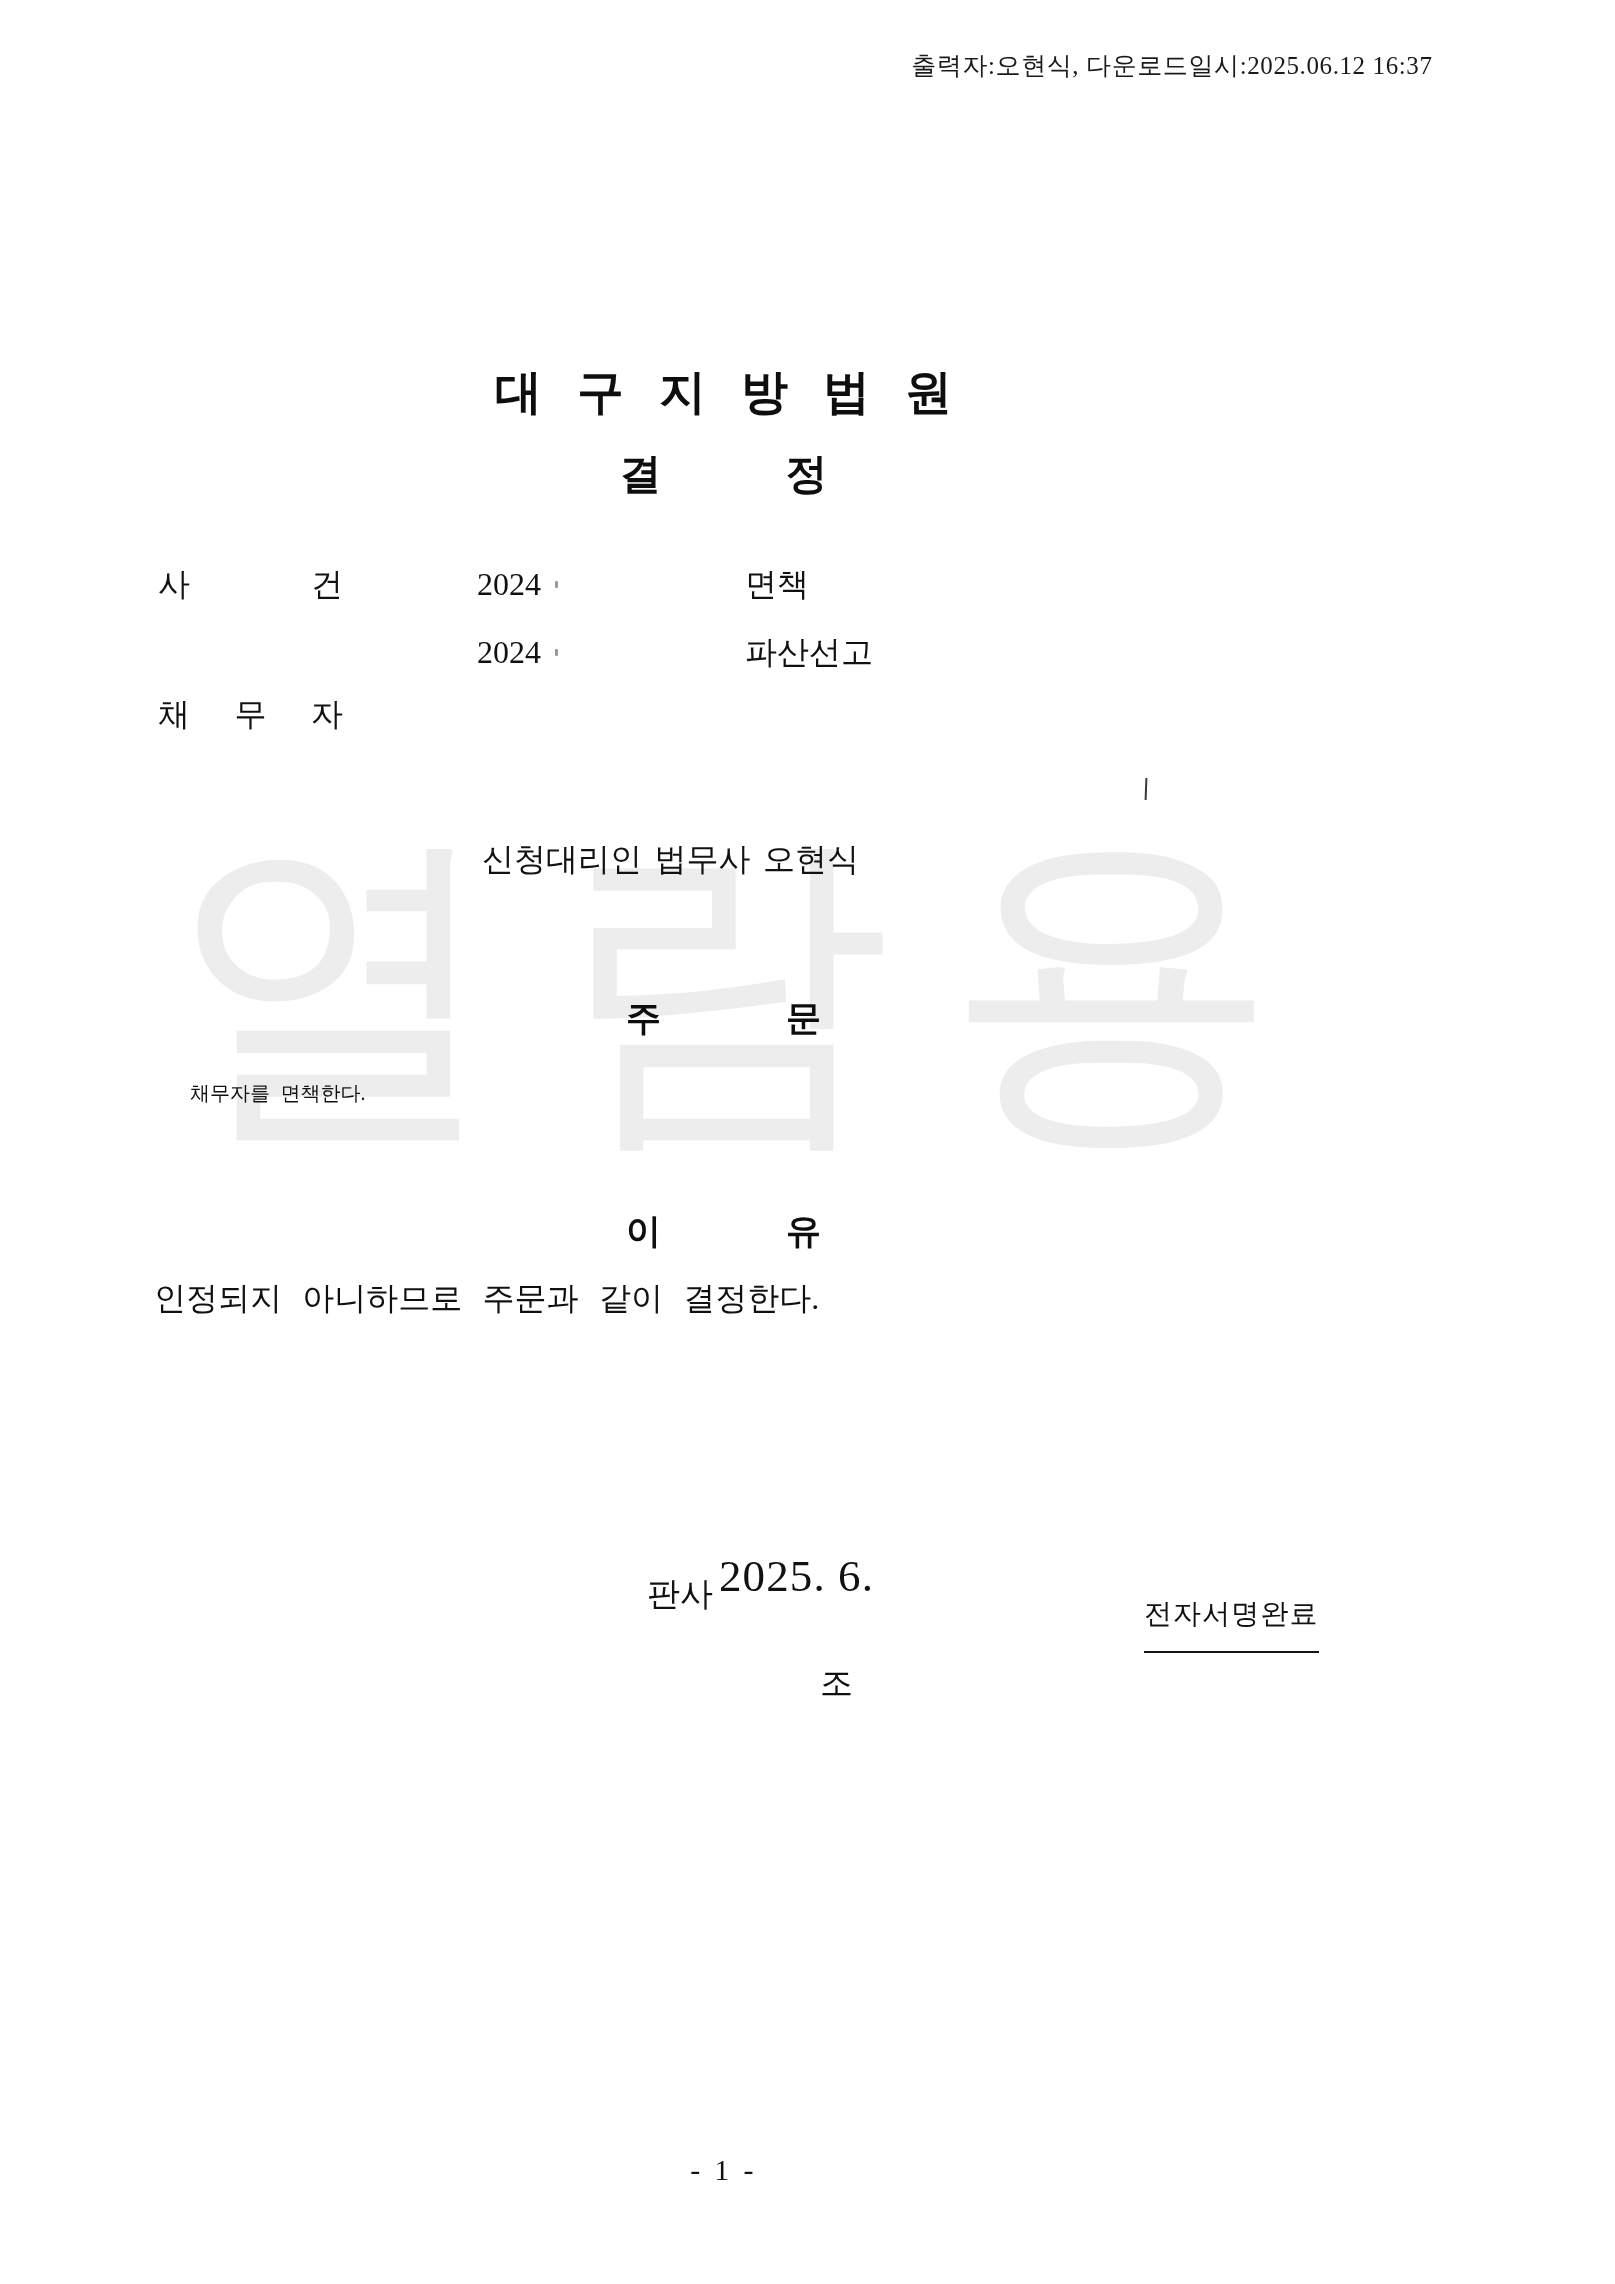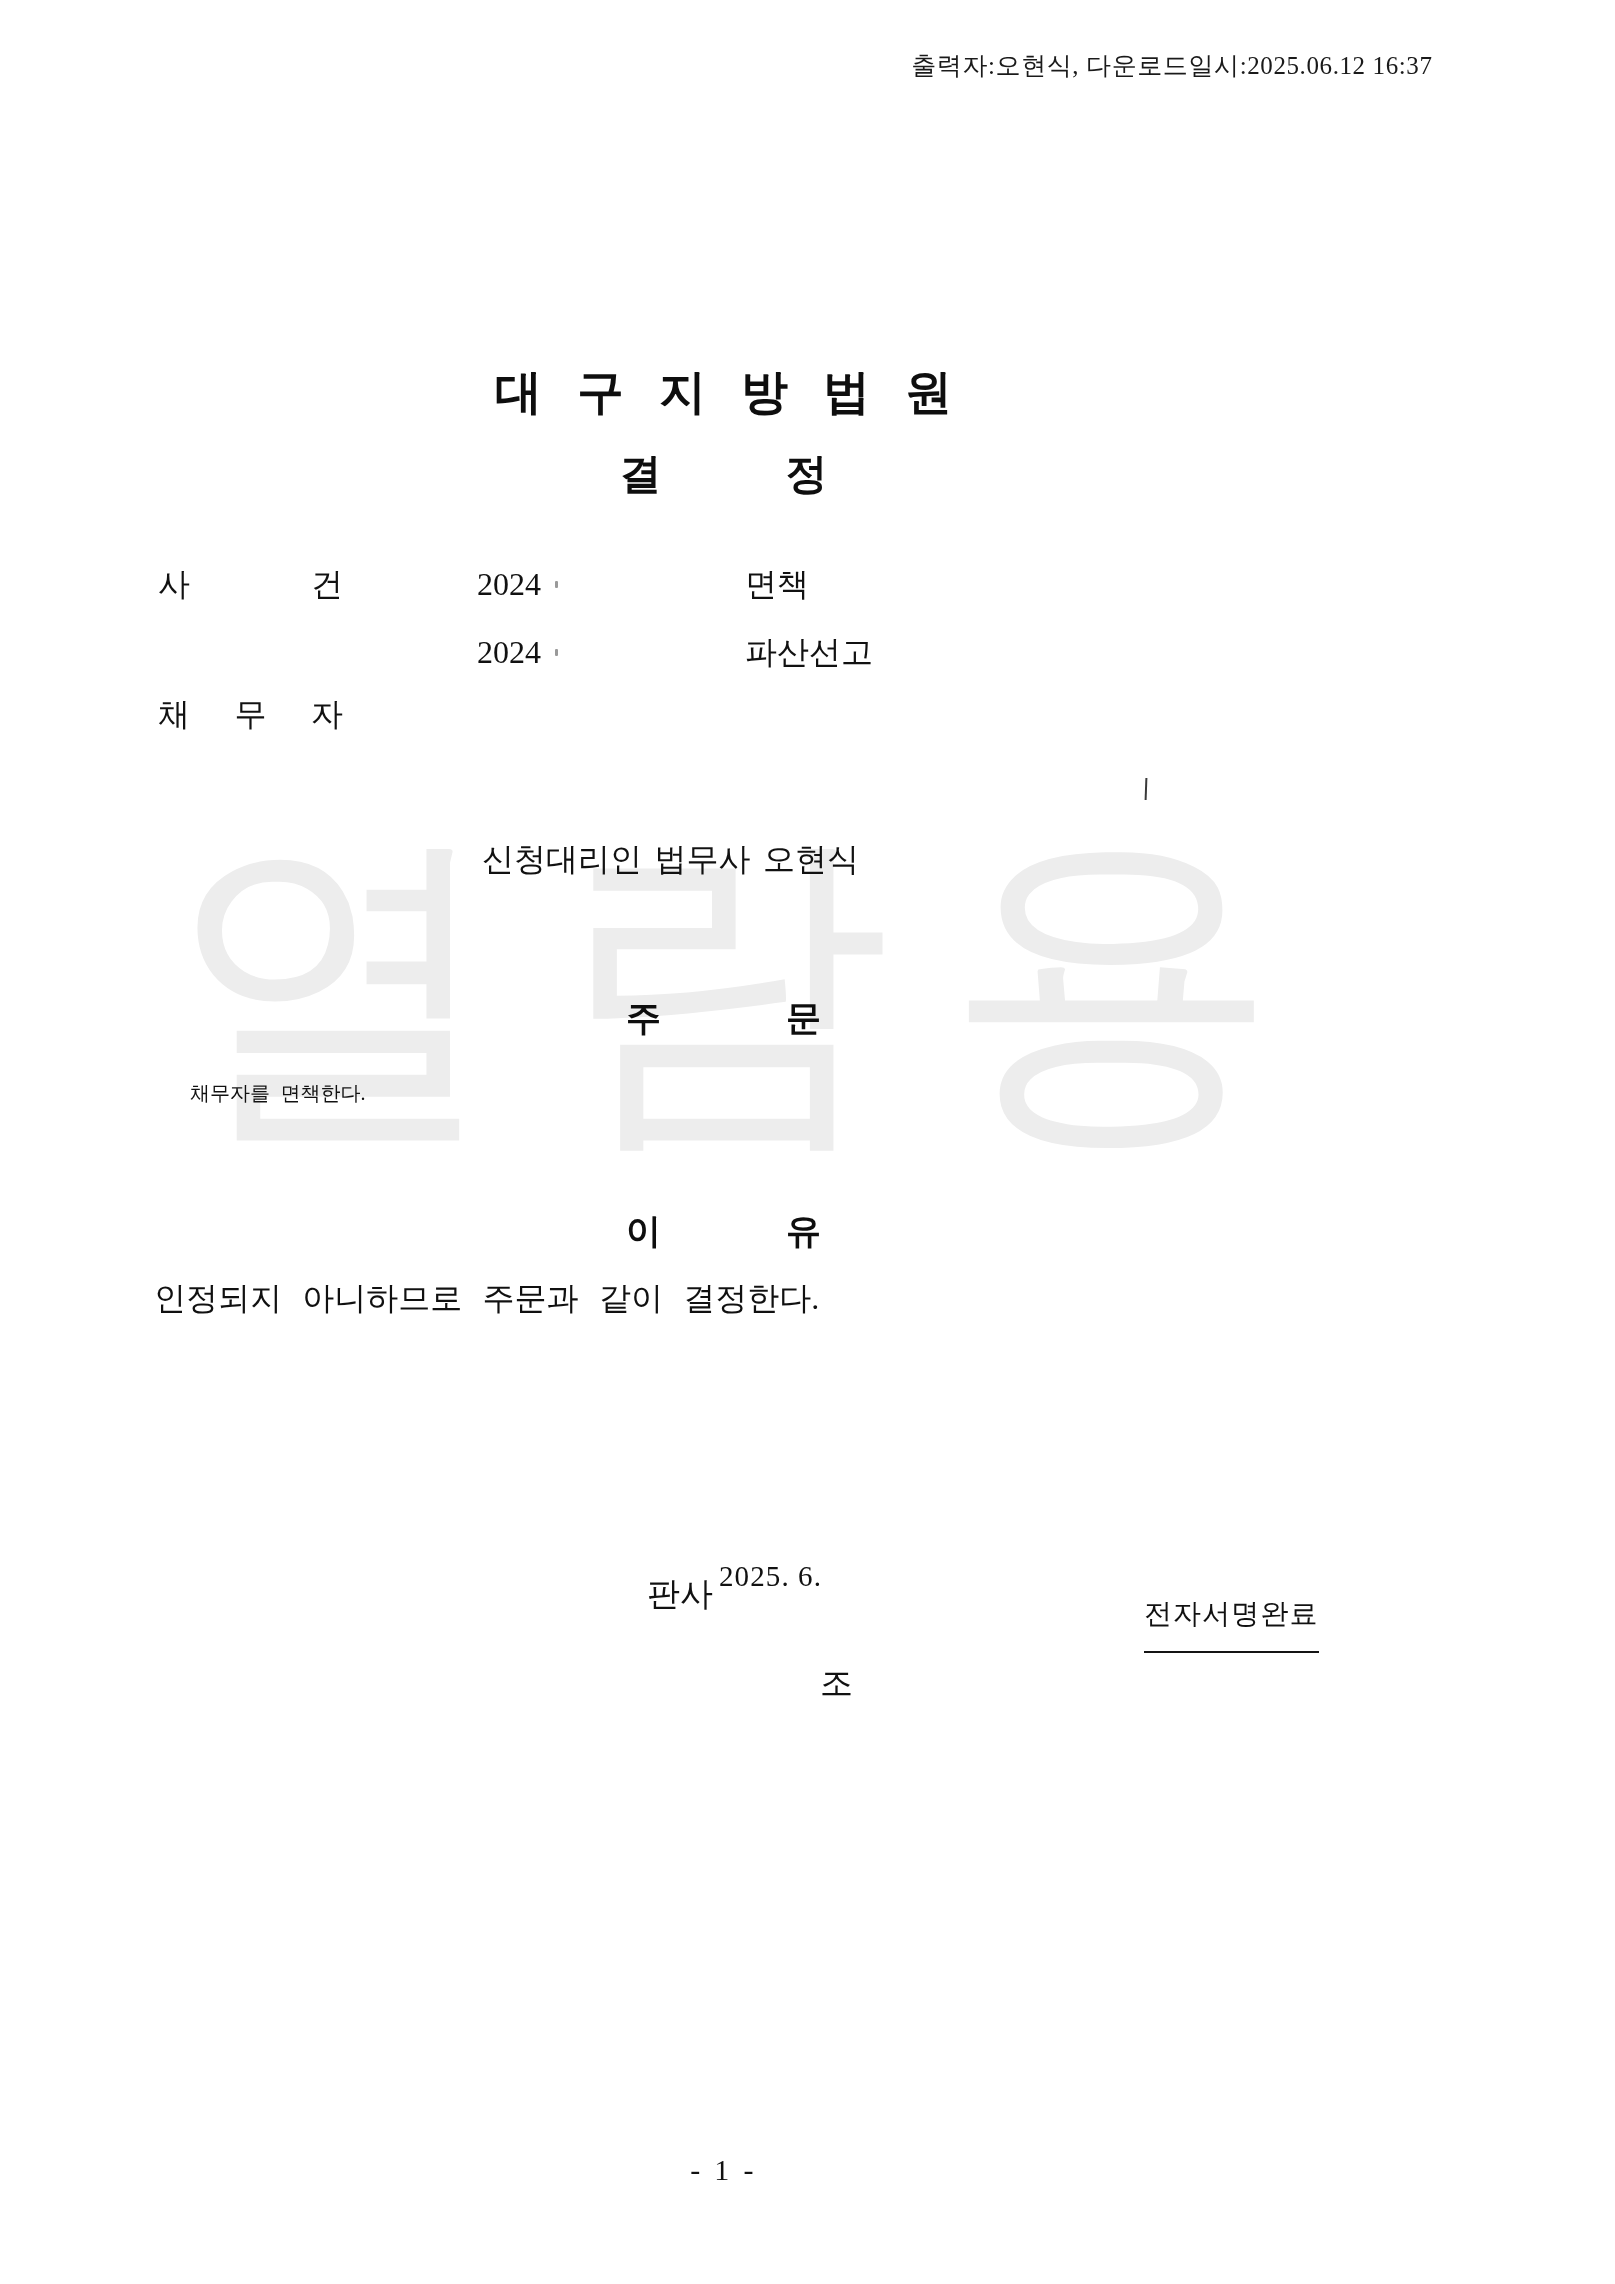--- a/index.html
+++ b/index.html
@@ -157,21 +157,21 @@
     color: #101010;
   }
   .reason-line { text-align: justify; text-align-last: justify; }
   .reason-line.last { text-align: left; text-align-last: left; word-spacing: 12.3px; }
 
   
   .decision-date {
     position: absolute;
     left: 719px;
     top: 1555px;
-    font-size: 29px;
+    font-size: 45px;
     line-height: 43px;
     letter-spacing: 1.1px;
     white-space: nowrap;
   }
   .judge-label { position: absolute; left: 647px; top: 1573px; font-size: 33px; line-height: 42px; }
   .judge-name  { position: absolute; left: 820px; top: 1662px; font-size: 33px; line-height: 42px; }
   .esign-stamp {
     position: absolute;
     left: 1144px;
     top: 1596px;

